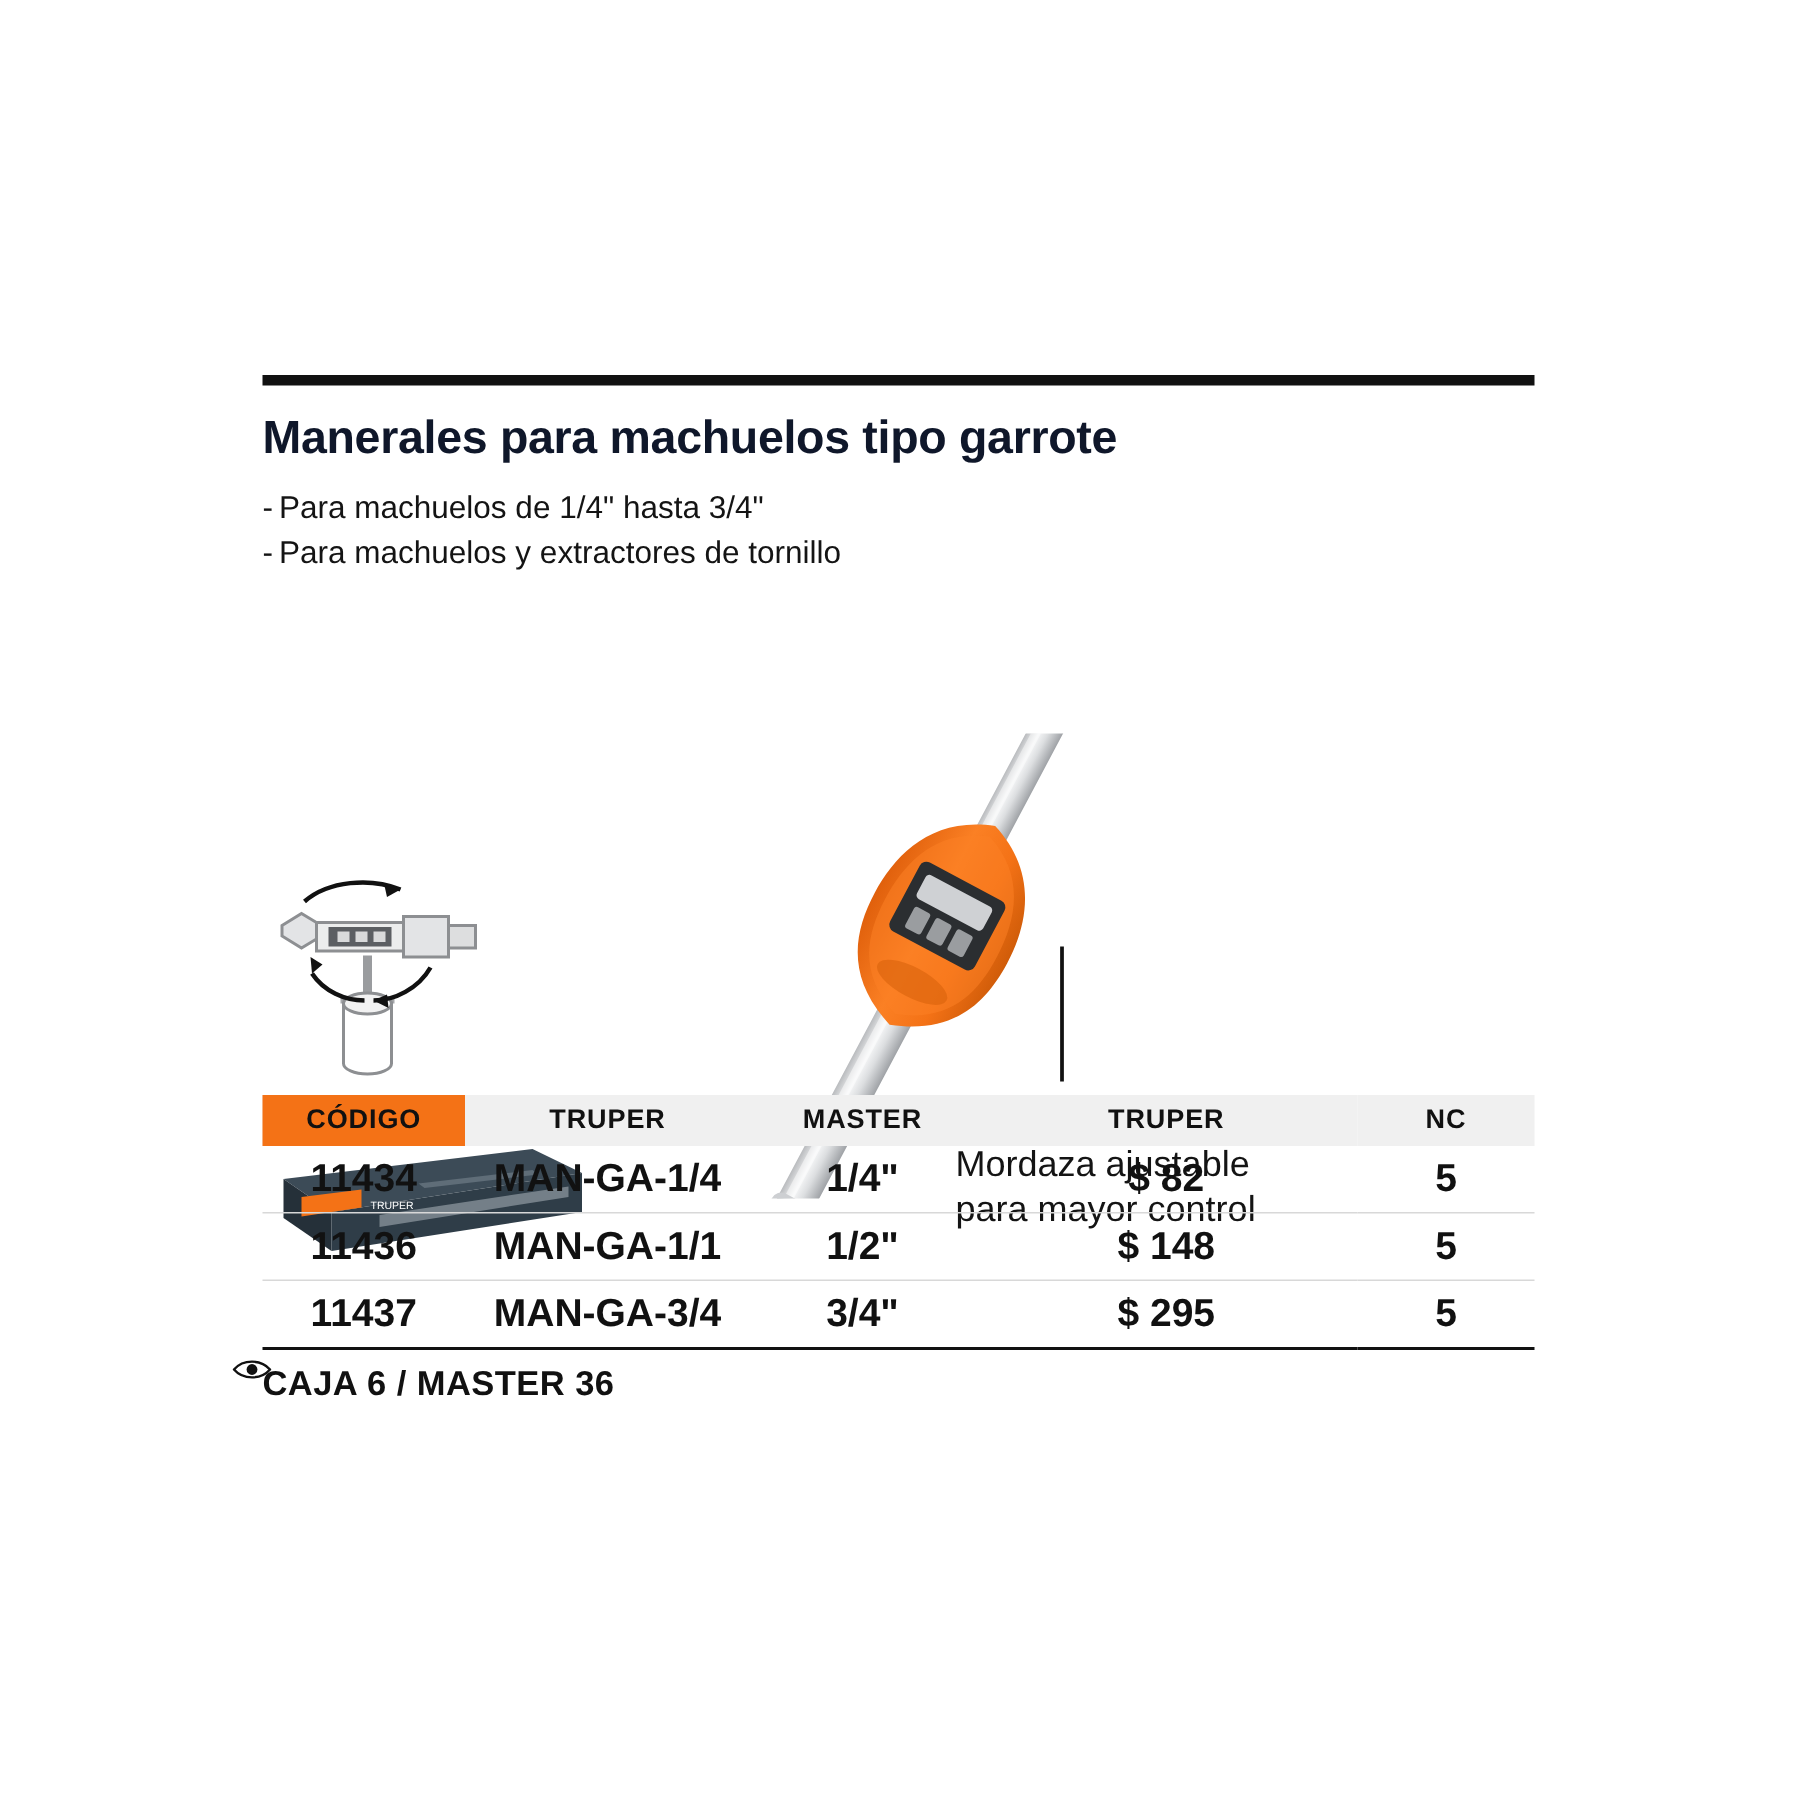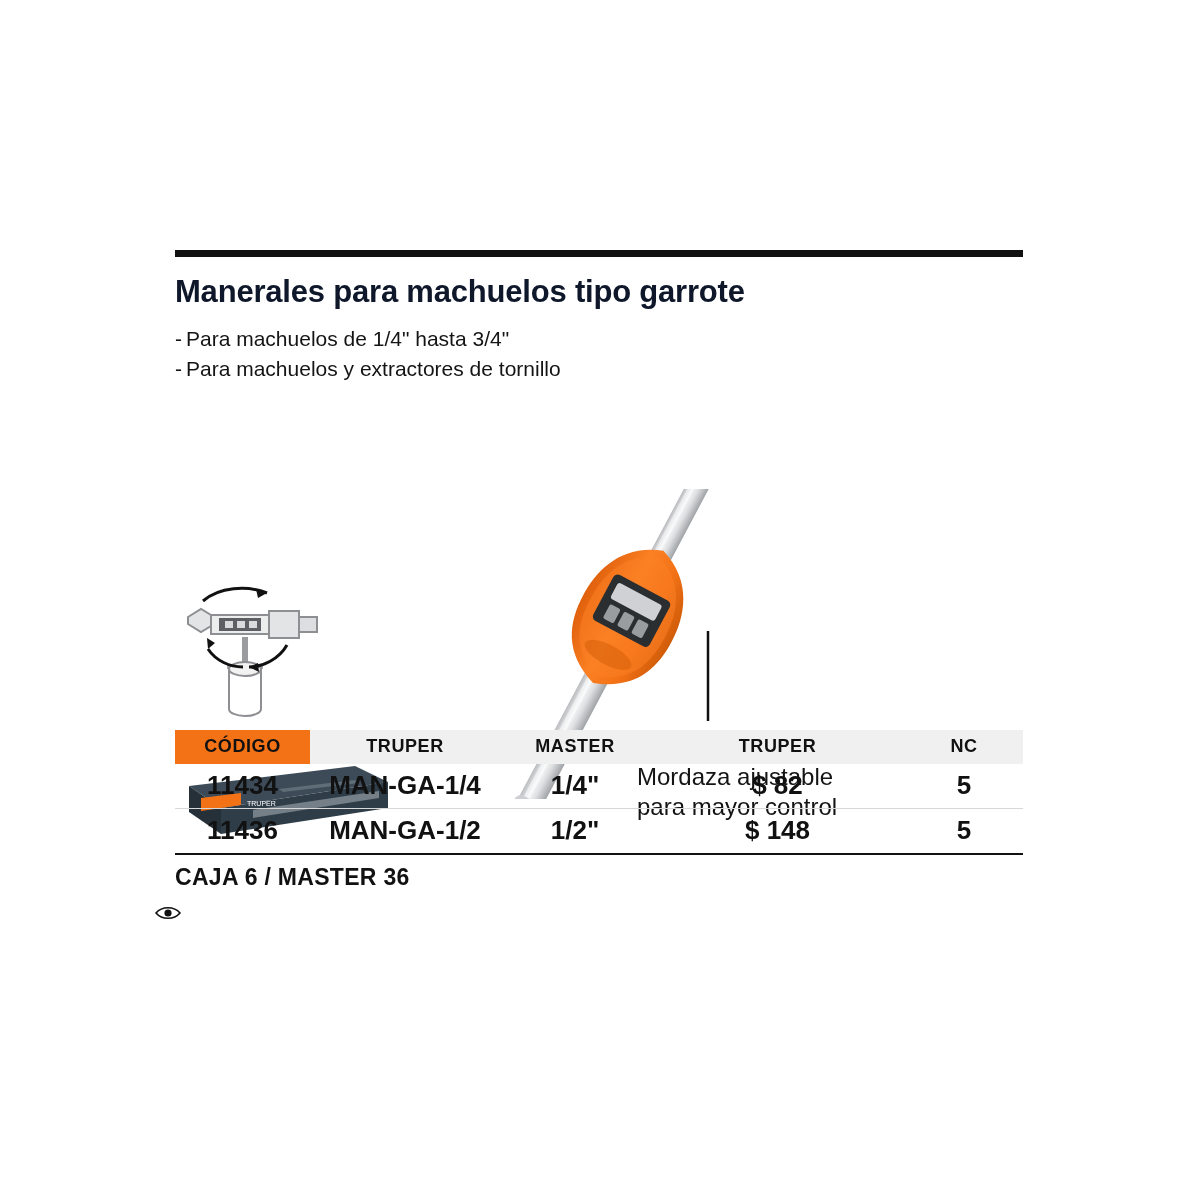--- a/index.html
+++ b/index.html
@@ -258,24 +258,31 @@
       <tbody>
         <tr>
           <td>11434</td>
           <td>MAN-GA-1/4</td>
           <td>1/4"</td>
           <td>$ 82</td>
           <td>5</td>
         </tr>
         <tr>
           <td>11436</td>
-          <td>MAN-GA-1/2</td>
+          <td>MAN-GA-1/1</td>
           <td>1/2"</td>
           <td>$ 148</td>
           <td>5</td>
         </tr>
+        <tr>
+          <td>11437</td>
+          <td>MAN-GA-3/4</td>
+          <td>3/4"</td>
+          <td>$ 295</td>
+          <td>5</td>
+        </tr>
       </tbody>
     </table>
 
     <div class="footnote">CAJA 6 / MASTER 36</div>
   </div>
 
 </div>
 
 </body></html>

